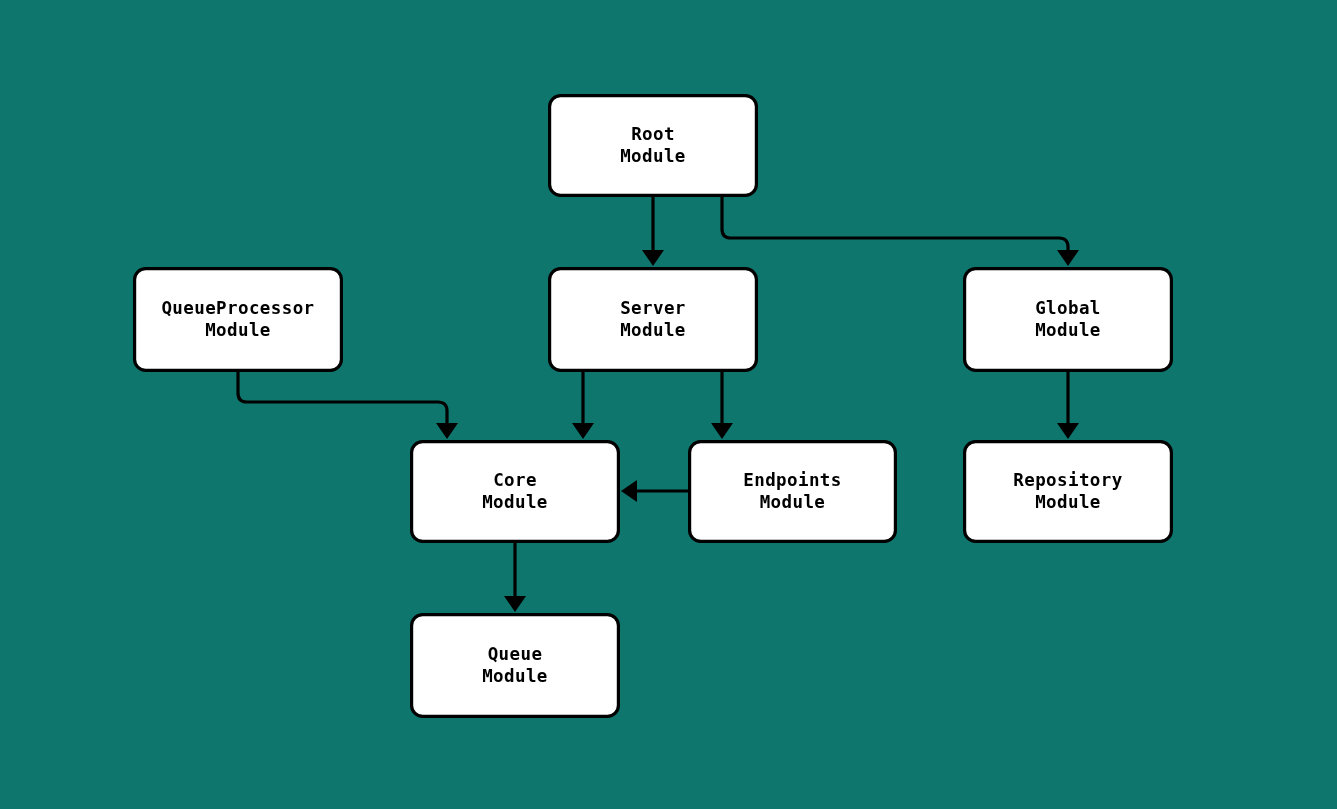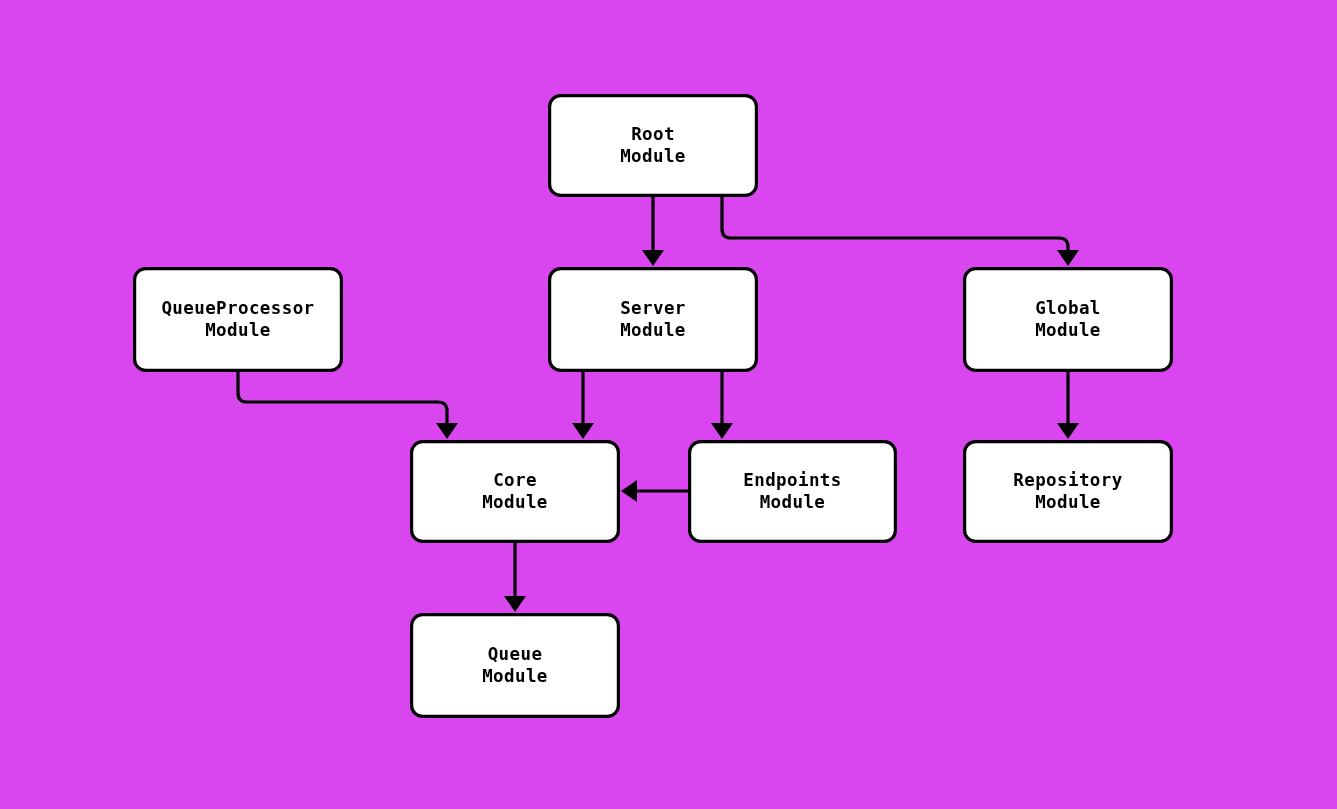--- a/index.html
+++ b/index.html
@@ -11,21 +11,21 @@
   body {
     width: 1337px;
     height: 809px;
     font-family: "DejaVu Sans Mono", monospace;
     overflow: hidden;
   }
   #diagram-root {
     position: relative;
     width: 1337px;
     height: 809px;
-    background: #d946ef;
+    background: #0f766e;
   }
   #diagram-svg {
     position: absolute;
     top: 0;
     left: 0;
     width: 1337px;
     height: 809px;
     display: block;
   }
   .node-rect {

